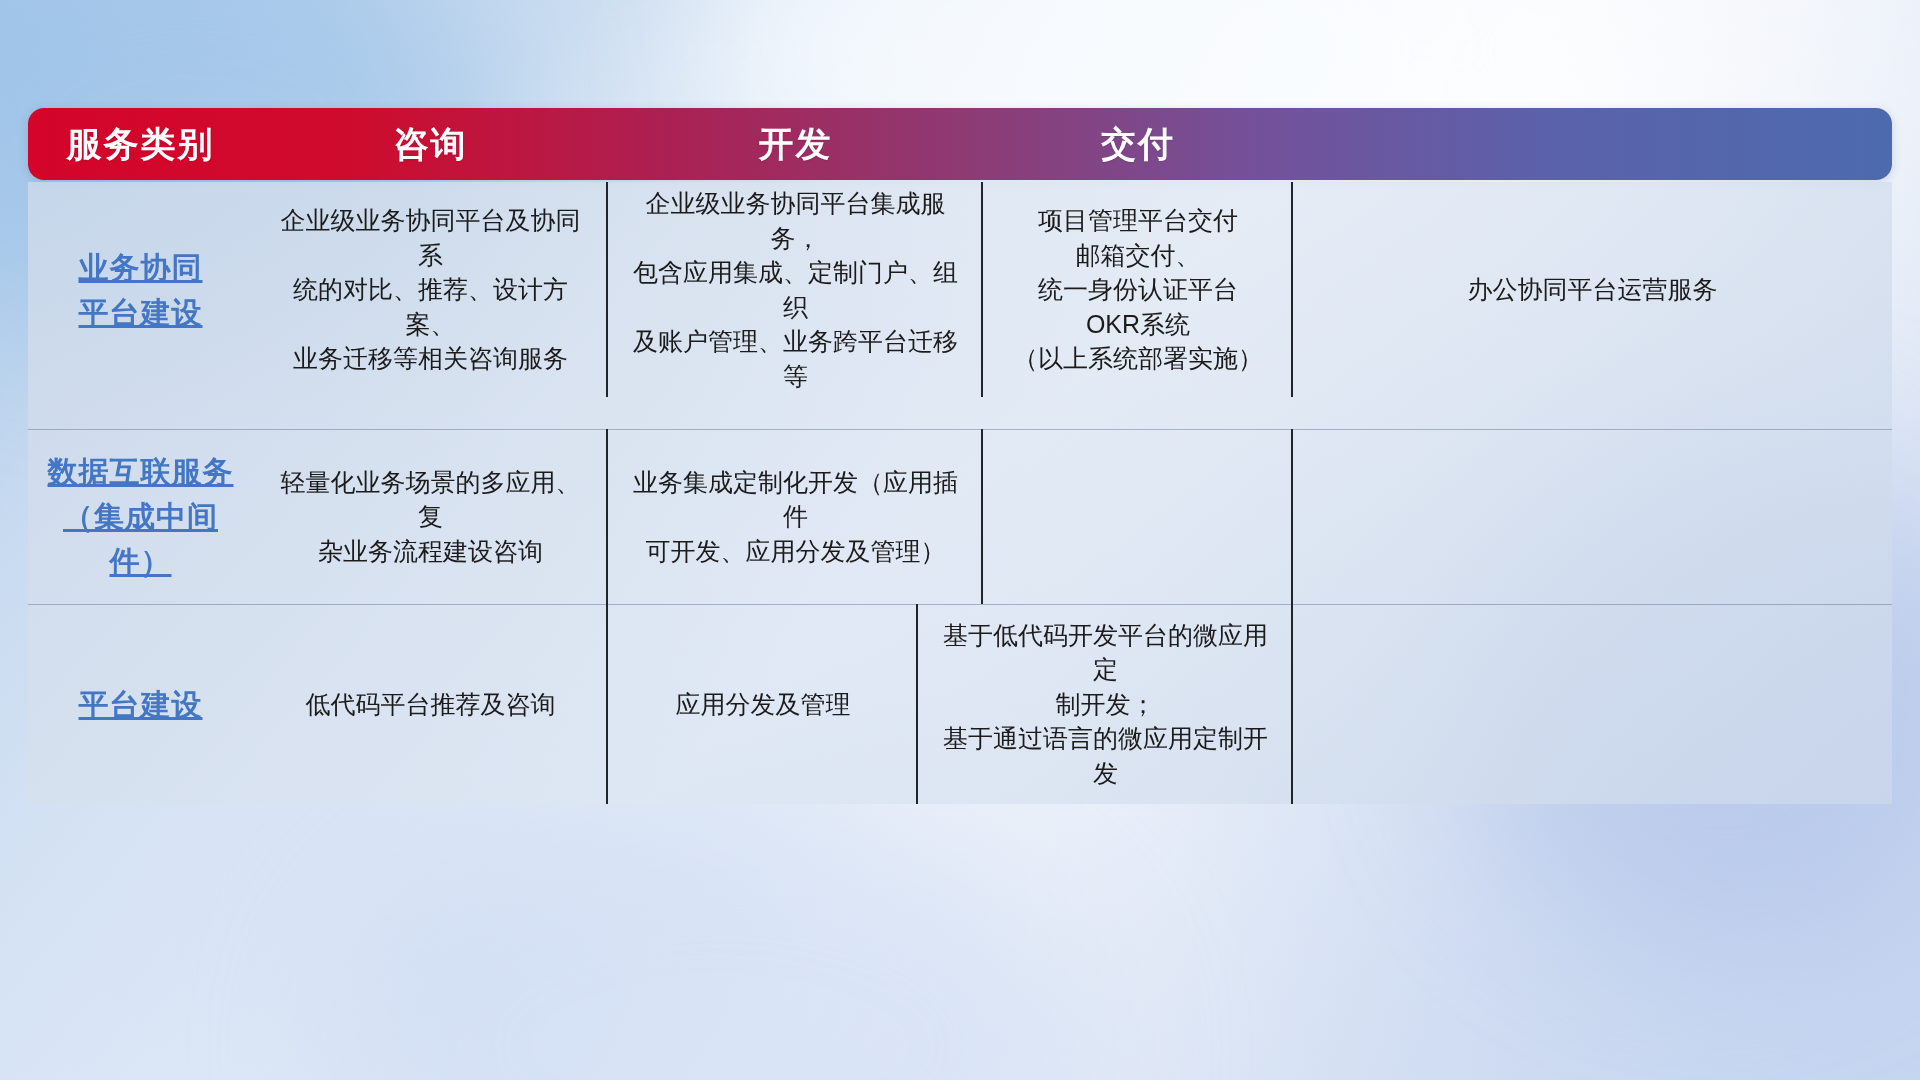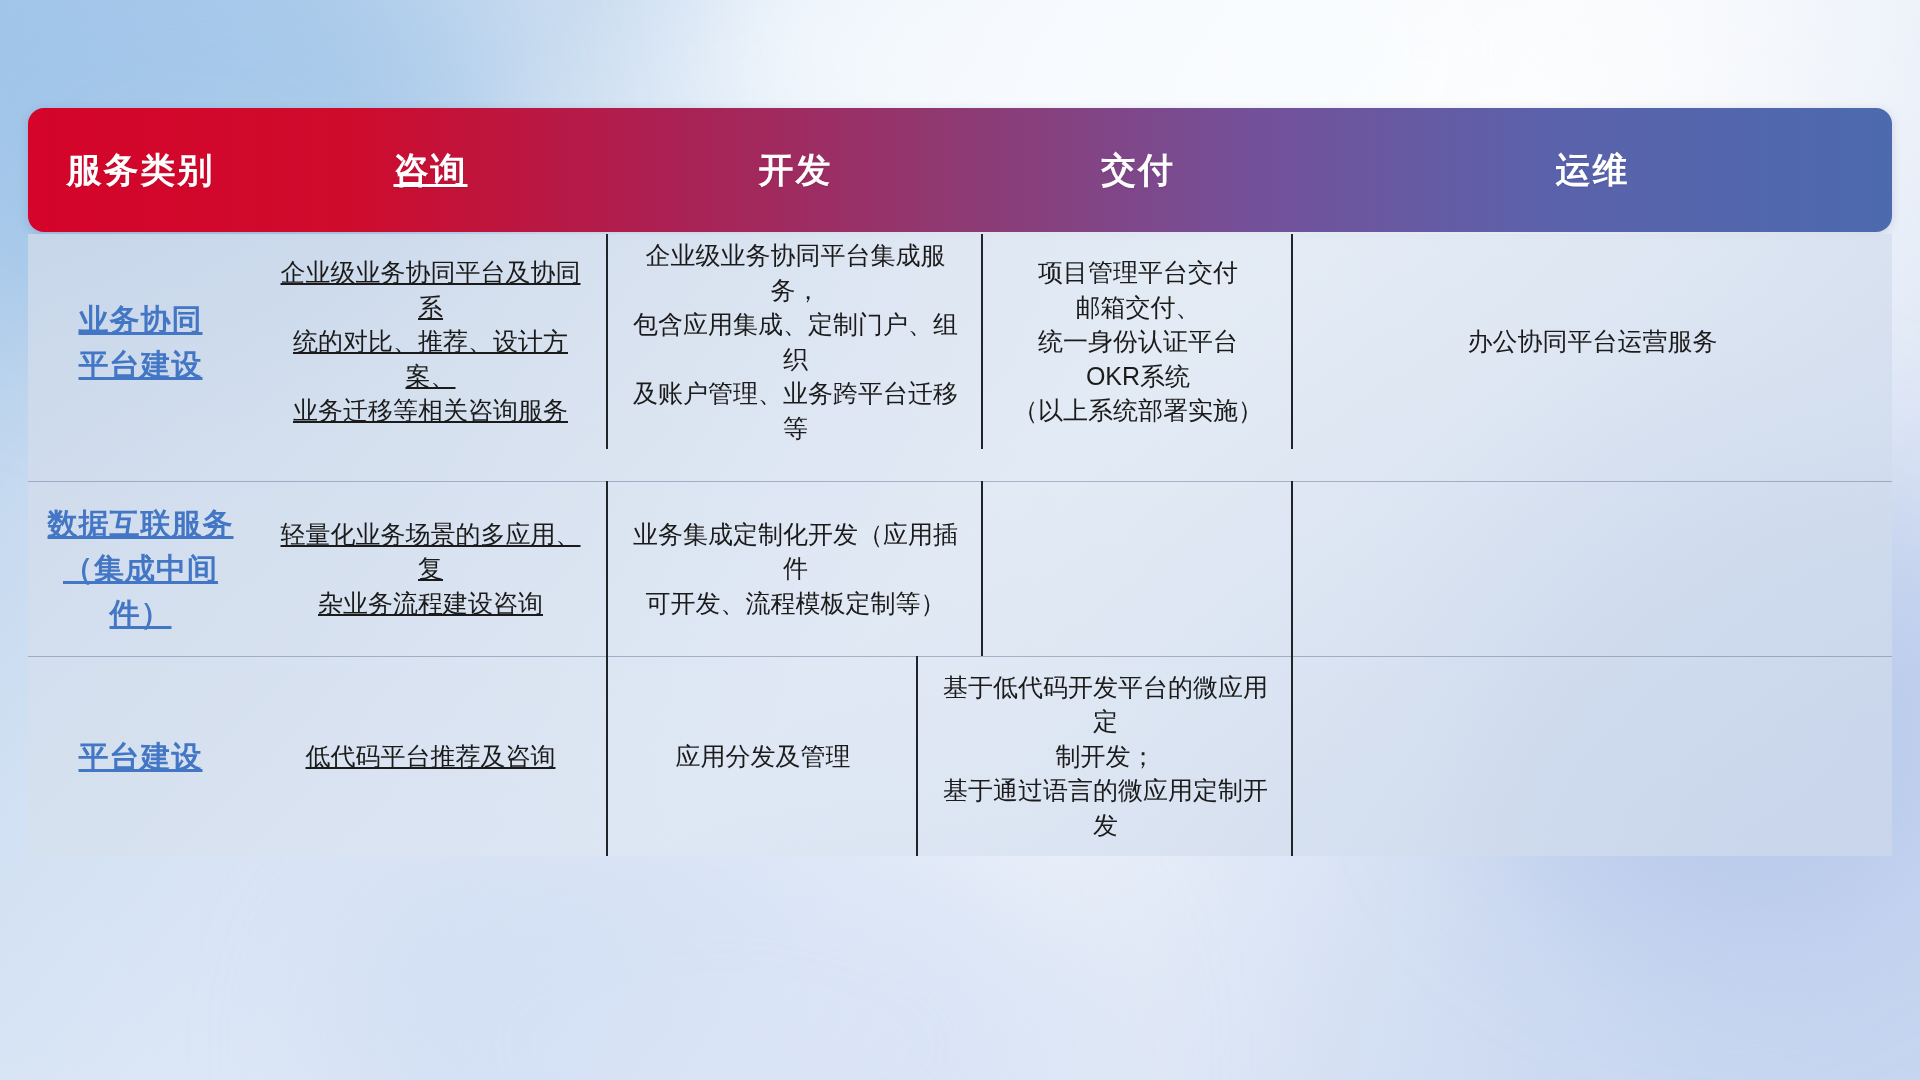--- a/index.html
+++ b/index.html
@@ -27,21 +27,21 @@
   .table-wrap {
     position: absolute;
     left: 28px; top: 108px;
     width: 1864px;
     z-index: 3;
   }
 
   
   .thead {
     display: flex;
-    height: 124px;
+    height: 72px;
     border-radius: 16px;
     background: linear-gradient(90deg,
         #d4042a 0%,
         #cf0b2c 17%,
         #ac2052 34%,
         #8e3a73 50%,
         #73519a 66%,
         #5a62ab 82%,
         #4d6aae 100%);
     box-shadow: 0 2px 10px rgba(60,80,130,0.18);
@@ -94,21 +94,21 @@
     color: #4376c4;
     font-weight: bold;
     font-size: 30px;
     line-height: 1.5;
     letter-spacing: 1px;
     text-decoration: underline;
   }
 
   
   .c1 { width: 225px; }
-  .c2 { width: 355px; text-decoration: underline; }
+  .c2 { width: 355px; }
   .c3 { width: 375px; }
   .c4 { width: 310px; }
   .c5 { width: 599px; }
 
   .r1 { height: 215px; }
   .r2 { height: 175px; margin-top: 32px; }
   .r3 { height: 200px; }
 </style>
 </head>
 <body>
@@ -118,21 +118,20 @@
 <div class="blob blob-b"></div>
 <div class="blob blob-c"></div>
 
 <div class="table-wrap">
 
   <div class="thead">
     <div class="th c1">服务类别</div>
     <div class="th c2">咨询</div>
     <div class="th c3">开发</div>
     <div class="th c4">交付</div>
-    <div class="th c5">运维</div>
   </div>
 
   <div class="tbody">
 
     <div class="tr r1">
       <div class="td c1 cat nosep">业务协同
 平台建设</div>
       <div class="td c2 sep">企业级业务协同平台及协同系
 统的对比、推荐、设计方案、
 业务迁移等相关咨询服务</div>
@@ -146,21 +145,21 @@
 （以上系统部署实施）</div>
       <div class="td c5 nosep">办公协同平台运营服务</div>
     </div>
 
     <div class="tr r2">
       <div class="td c1 cat nosep">数据互联服务
 （集成中间件）</div>
       <div class="td c2 sep">轻量化业务场景的多应用、复
 杂业务流程建设咨询</div>
       <div class="td c3 sep">业务集成定制化开发（应用插件
-可开发、流程模板定制等）</div>
+可开发、应用分发及管理）</div>
       <div class="td c4 sep"></div>
       <div class="td c5 nosep"></div>
     </div>
 
     <div class="tr r3">
       <div class="td c1 cat nosep">平台建设</div>
       <div class="td c2 sep">低代码平台推荐及咨询</div>
       <div class="td c4 sep">应用分发及管理</div>
       <div class="td c3 sep">基于低代码开发平台的微应用定
 制开发；

